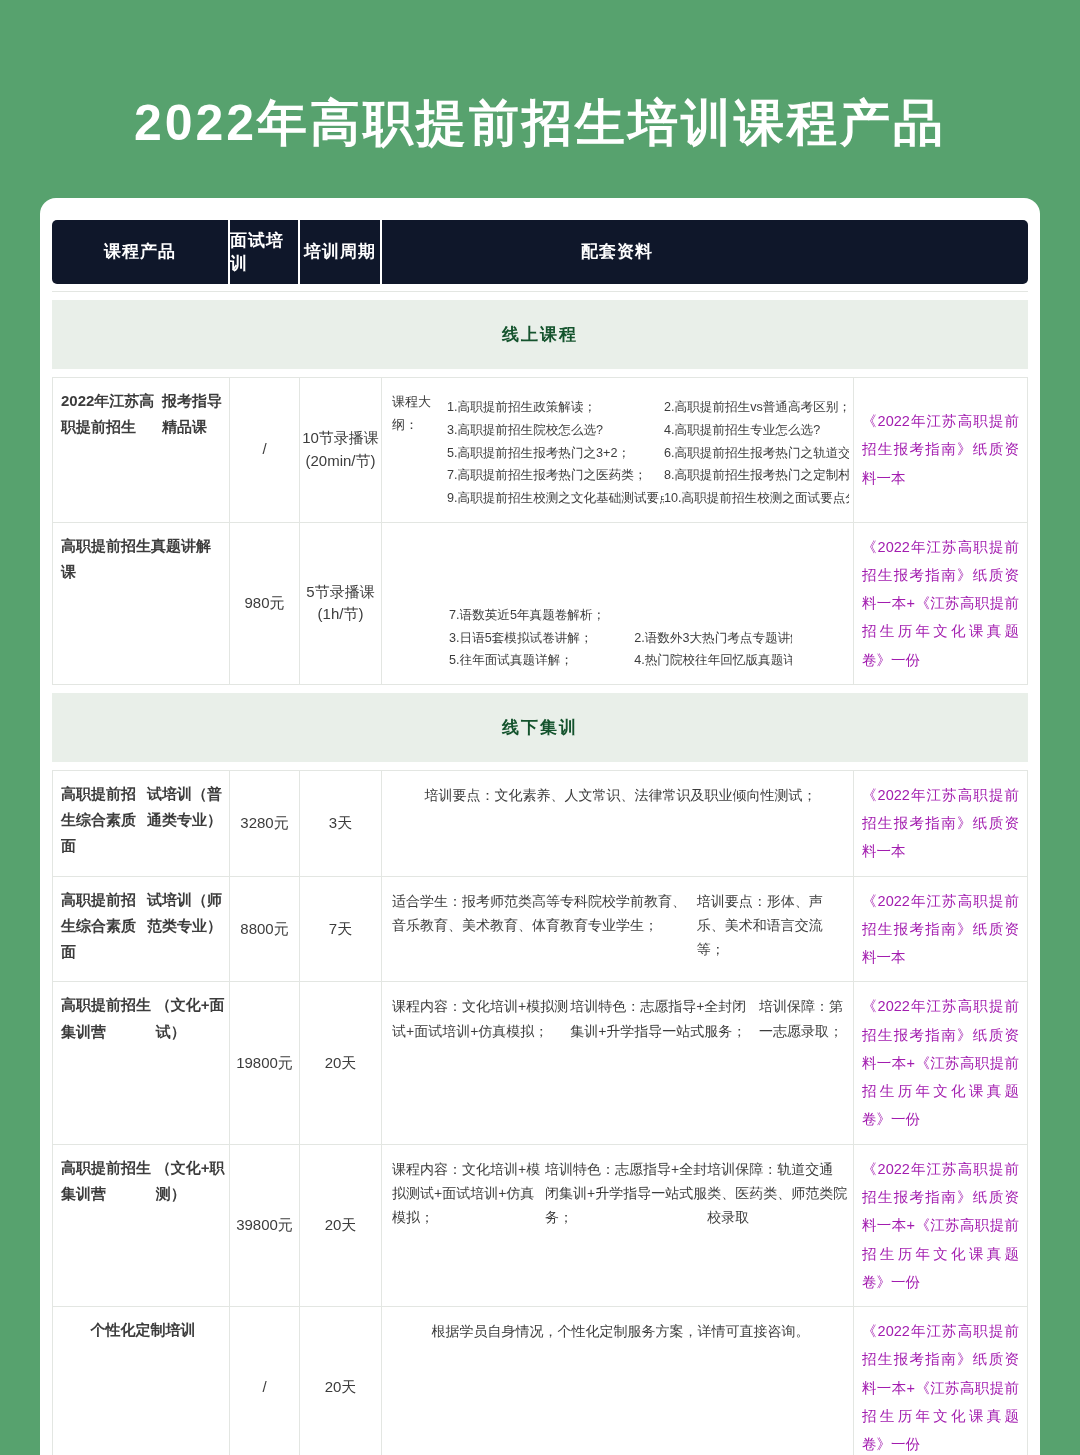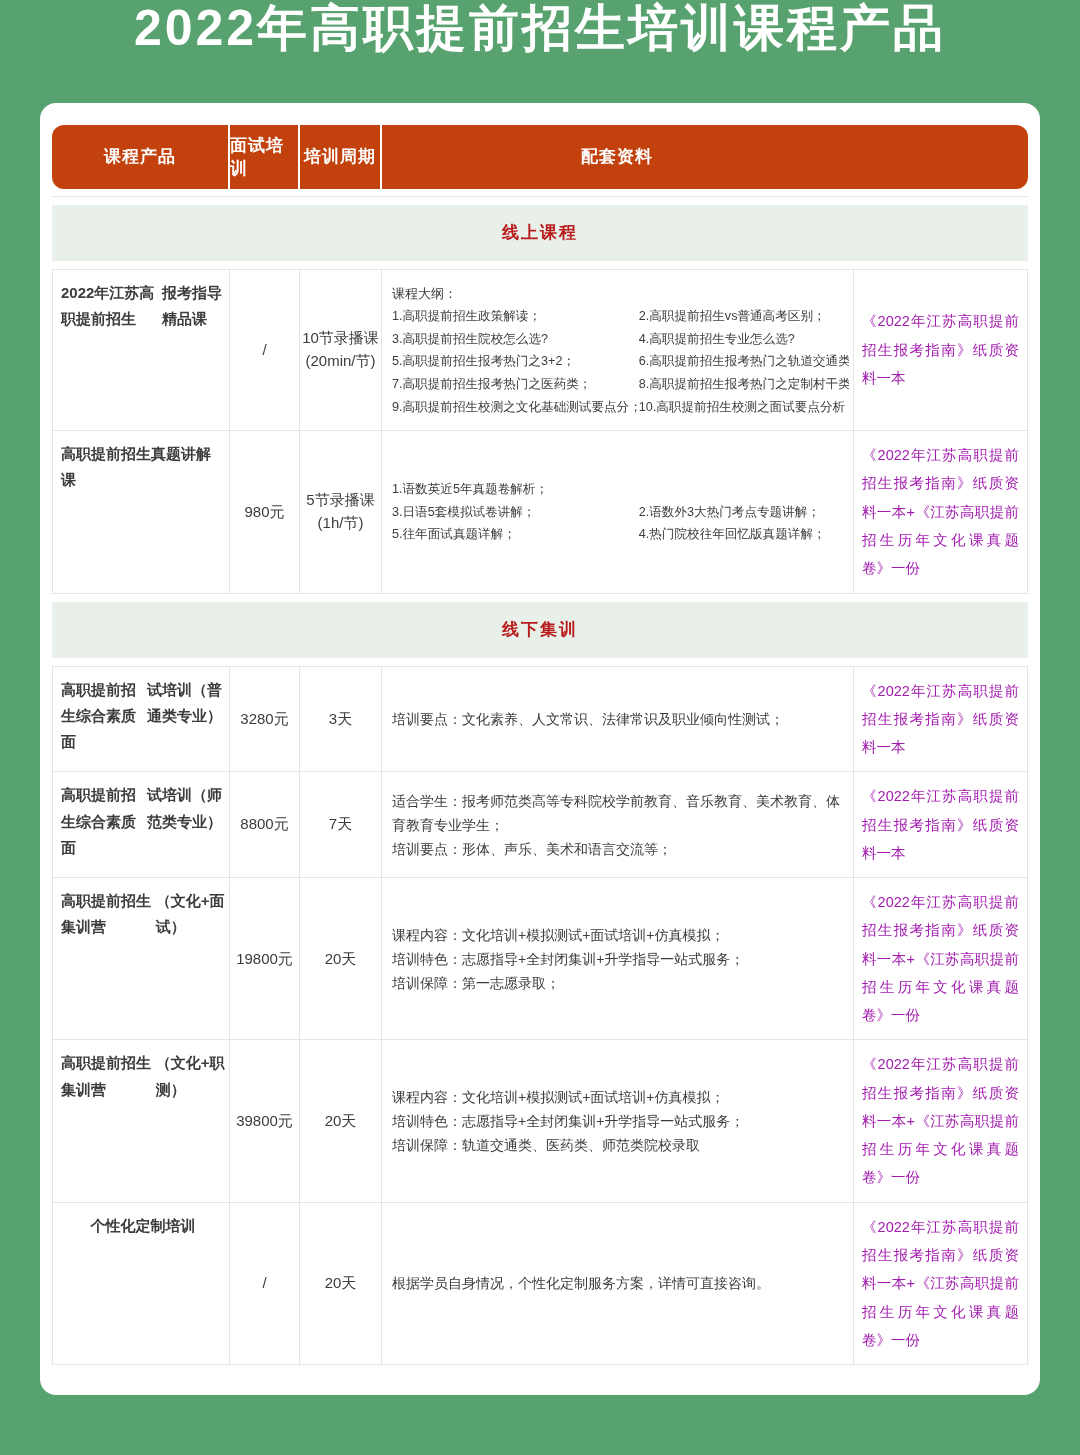--- a/index.html
+++ b/index.html
@@ -8,63 +8,64 @@
 
   .page {
     position: relative;
     width: 1080px;
     height: 1455px;
     background: #57a26e;
     overflow: hidden;
   }
 
   .page-title {
+    padding-top: 95px;
     text-align: center;
     color: #ffffff;
     font-size: 50px;
     font-weight: 800;
     letter-spacing: 3px;
     line-height: 1.15;
   }
 
   .card {
     margin: 45px 40px 0;
     background: #ffffff;
     border-radius: 16px;
     padding: 22px 12px 30px;
   }
 
   
   .thead {
     display: grid;
     grid-template-columns: 176px 70px 82px 472px 1fr;
     height: 64px;
-    background: #c2410c;
-    border-radius: 12px;
+    background: #0f172a;
+    border-radius: 5px;
     overflow: hidden;
   }
   .th {
     display: flex;
     align-items: center;
     justify-content: center;
     color: #ffffff;
     font-size: 17px;
     font-weight: 700;
     letter-spacing: 1px;
     border-left: 2px solid #ffffff;
   }
   .th:first-child { border-left: none; }
 
   .tbody { margin-top: 7px; border-top: 1px solid #e3e6e2; }
 
   .section-bar {
-    height: 56px;
+    height: 69px;
     margin: 8px 0;
     background: #e9efe9;
-    color: #b91c1c;
+    color: #14532d;
     font-size: 17px;
     font-weight: 700;
     letter-spacing: 2px;
     display: flex;
     align-items: center;
     justify-content: center;
   }
 
   .row {
     display: grid;
@@ -93,21 +94,21 @@
     justify-content: center;
     align-items: center;
     text-align: center;
     font-size: 15px;
     line-height: 1.5;
     color: #3c3c3c;
     padding: 6px 2px;
   }
   .c-feat {
     display: flex;
-    flex-direction: column;
+    flex-direction: row;
     justify-content: center;
     padding: 12px 4px 12px 10px;
     font-size: 14px;
     line-height: 1.72;
     color: #3c3c3c;
   }
   .outline-head { font-size: 13px; line-height: 1.8; }
   .outline-grid {
     display: grid;
     grid-template-columns: 54% 46%;
@@ -192,21 +193,21 @@
         <div class="cell c-mid">
           <span>980元</span>
         </div>
         <div class="cell c-mid">
           <span>5节录播课</span>
           <span>(1h/节)</span>
         </div>
         <div class="cell c-feat">
           <div class="outline-grid">
             <div class="ocol">
-              <span>1.语数英近5年真题卷解析；</span>
+              <span>7.语数英近5年真题卷解析；</span>
               <span>3.日语5套模拟试卷讲解；</span>
               <span>5.往年面试真题详解；</span>
             </div>
             <div class="ocol">
               <span>2.语数外3大热门考点专题讲解；</span>
               <span>4.热门院校往年回忆版真题详解；</span>
             </div>
           </div>
         </div>
         <div class="cell c-mat">

